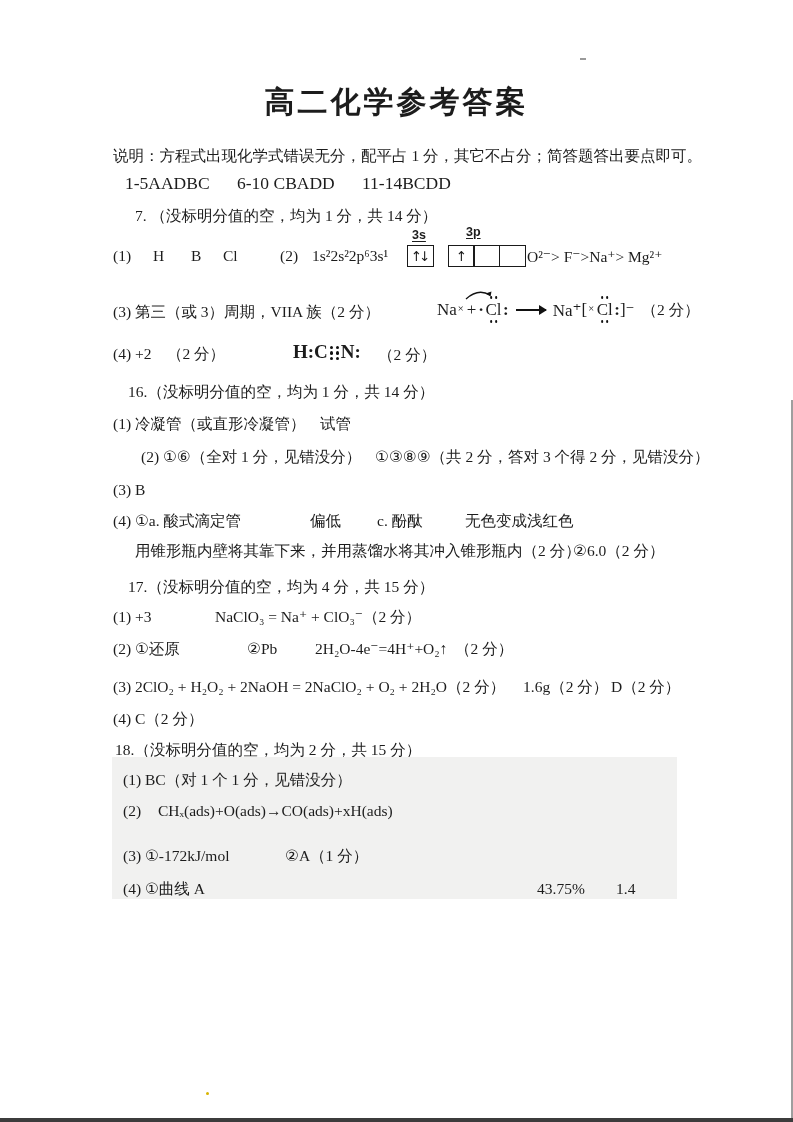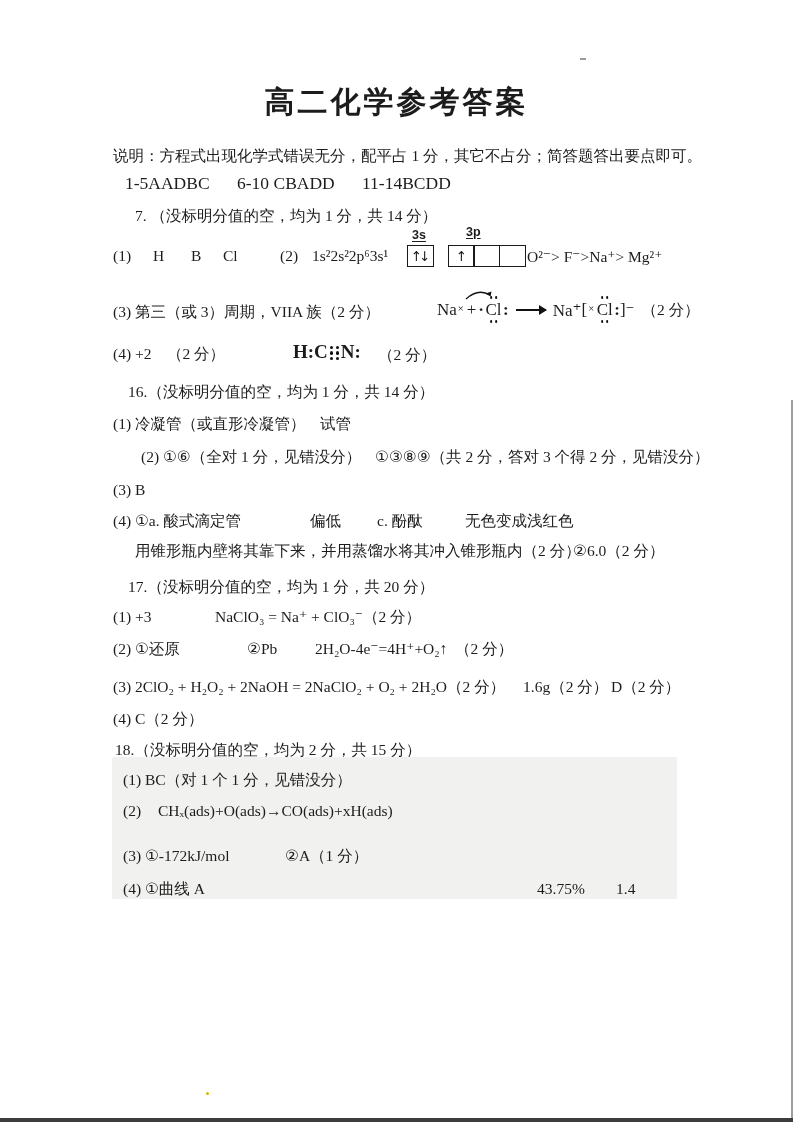--- a/index.html
+++ b/index.html
@@ -150,21 +150,21 @@
   <div class="t" style="left:113px; top:447px;margin-left:28px;">(2) ①⑥（全对 1 分，见错没分）</div>
   <div class="t" style="left:375px; top:447px;">①③⑧⑨（共 2 分，答对 3 个得 2 分，见错没分）</div>
   <div class="t" style="left:113px; top:480px;">(3) B</div>
   <div class="t" style="left:113px; top:511px;">(4) ①a. 酸式滴定管</div>
   <div class="t" style="left:310px; top:511px;">偏低</div>
   <div class="t" style="left:377px; top:511px;">c. 酚酞</div>
   <div class="t" style="left:465px; top:511px;">无色变成浅红色</div>
   <div class="t" style="left:135px; top:541px;">用锥形瓶内壁将其靠下来，并用蒸馏水将其冲入锥形瓶内（2 分）</div>
   <div class="t" style="left:573px; top:541px;">②6.0（2 分）</div>
 
-  <div class="t" style="left:128px; top:577px;">17.（没标明分值的空，均为 1 分，共 20 分）</div>
+  <div class="t" style="left:128px; top:577px;">17.（没标明分值的空，均为 4 分，共 15 分）</div>
   <div class="t" style="left:113px; top:607px;">(1) +3</div>
   <div class="t" style="left:215px; top:607px;">NaClO₃ = Na⁺ + ClO₃⁻（2 分）</div>
   <div class="t" style="left:113px; top:639px;">(2) ①还原</div>
   <div class="t" style="left:247px; top:639px;">②Pb</div>
   <div class="t" style="left:315px; top:639px;">2H₂O-4e⁻=4H⁺+O₂↑</div>
   <div class="t" style="left:455px; top:639px;">（2 分）</div>
   <div class="t" style="left:113px; top:677px;">(3) 2ClO₂ + H₂O₂ + 2NaOH = 2NaClO₂ + O₂ + 2H₂O（2 分）</div>
   <div class="t" style="left:523px; top:677px;">1.6g（2 分）</div>
   <div class="t" style="left:611px; top:677px;">D（2 分）</div>
   <div class="t" style="left:113px; top:709px;">(4) C（2 分）</div>

